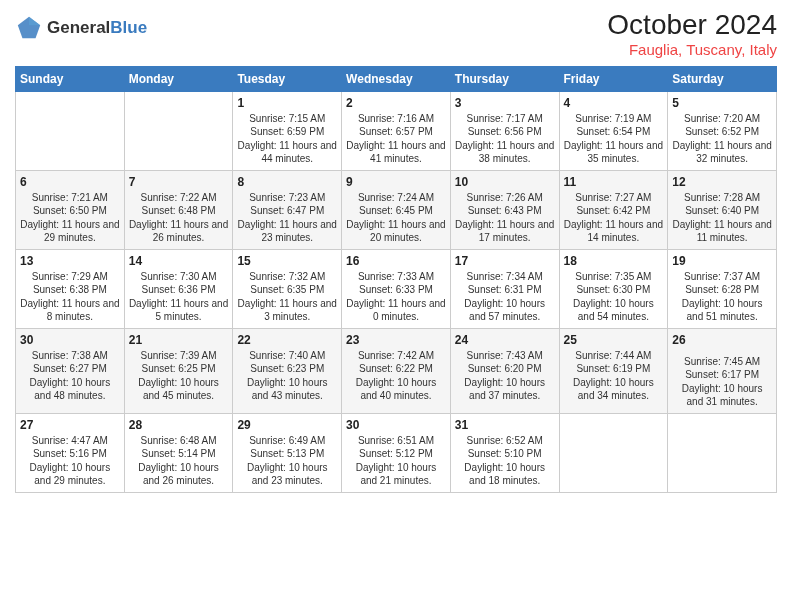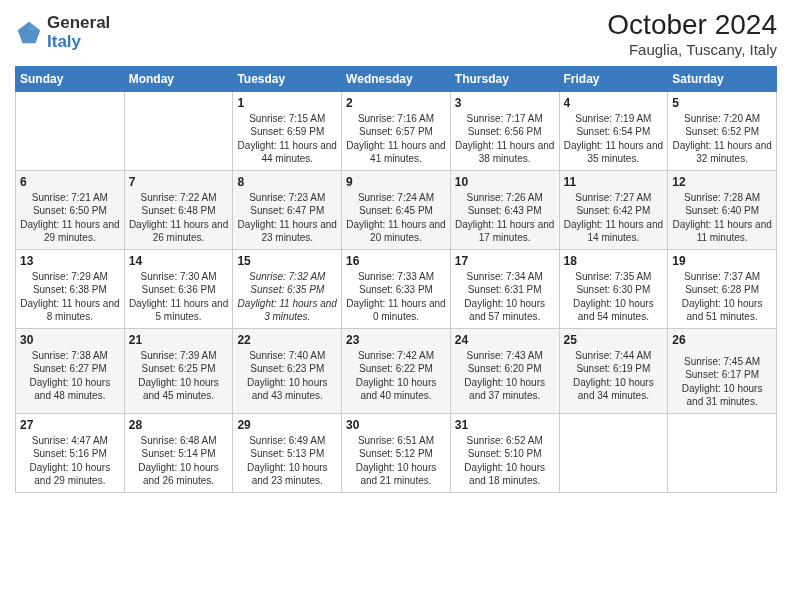--- a/index.html
+++ b/index.html
@@ -22,22 +22,23 @@
       align-items: flex-start;
       margin-bottom: 8px;
     }
     .logo {
       display: flex;
       align-items: center;
       margin-top: 4px;
     }
     .logo-text {
       display: flex;
-      flex-direction: column;
+      flex-direction: row;
       line-height: 1.1;
+      text-align: right;
     }
     .logo-general {
       font-size: 17px;
       font-weight: bold;
       color: #333;
     }
     .logo-blue {
       font-size: 17px;
       font-weight: bold;
       color: #3a7bbf;
@@ -51,21 +52,21 @@
       text-align: right;
     }
     .month-title {
       font-size: 28px;
       font-weight: normal;
       color: #222;
       line-height: 1.1;
     }
     .location-title {
       font-size: 15px;
-      color: #404040;
+      color: #ef4444;
     }
     .calendar {
       width: 100%;
       border-collapse: collapse;
       table-layout: fixed;
     }
     .calendar th {
       background: #3a7bbf;
       color: #fff;
       font-size: 12px;
@@ -111,21 +112,21 @@
 
 <div class="page">
   <div class="header">
     <div class="logo">
       <svg class="logo-icon" viewBox="0 0 30 30" xmlns="http://www.w3.org/2000/svg">
         <polygon points="15,3 27,12 22,26 8,26 3,12" fill="#3a7bbf" opacity="0.85"></polygon>
         <polygon points="15,3 27,12 15,12" fill="#5a9fd4" opacity="0.7"></polygon>
       </svg>
       <div class="logo-text">
         <span class="logo-general">General</span>
-        <span class="logo-blue">Italy</span>
+        <span class="logo-blue">Blue</span>
       </div>
     </div>
     <div class="title-block">
       <div class="month-title">October 2024</div>
       <div class="location-title">Fauglia, Tuscany, Italy</div>
     </div>
   </div>
 
   <table class="calendar">
     <thead>
@@ -226,21 +227,21 @@
 Daylight: 11 hours and 8 minutes.</div>
           </td>
           <td>
             <span class="day-num">14</span>
             <div class="cell-text" style="white-space: pre-line;">Sunrise: 7:30 AM
 Sunset: 6:36 PM
 Daylight: 11 hours and 5 minutes.</div>
           </td>
           <td>
             <span class="day-num">15</span>
-            <div class="cell-text" style="white-space: pre-line; font-style: italic;">Sunrise: 7:32 AM
+            <div class="cell-text" style="white-space: pre-line;">Sunrise: 7:32 AM
 Sunset: 6:35 PM
 Daylight: 11 hours and 3 minutes.</div>
           </td>
           <td>
             <span class="day-num">16</span>
             <div class="cell-text" style="white-space: pre-line;">Sunrise: 7:33 AM
 Sunset: 6:33 PM
 Daylight: 11 hours and 0 minutes.</div>
           </td>
           <td>

